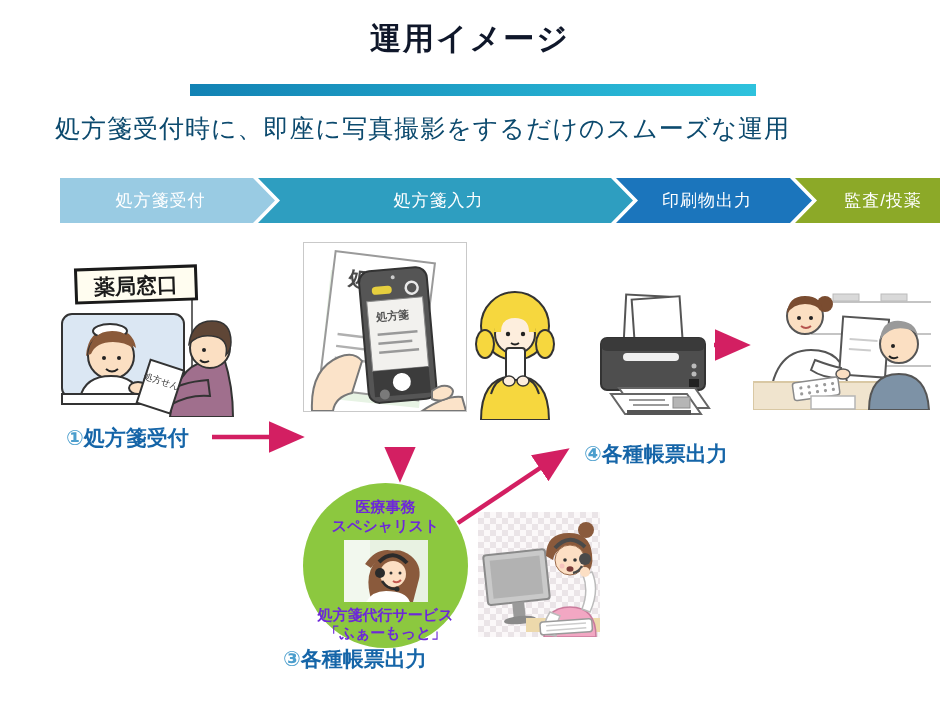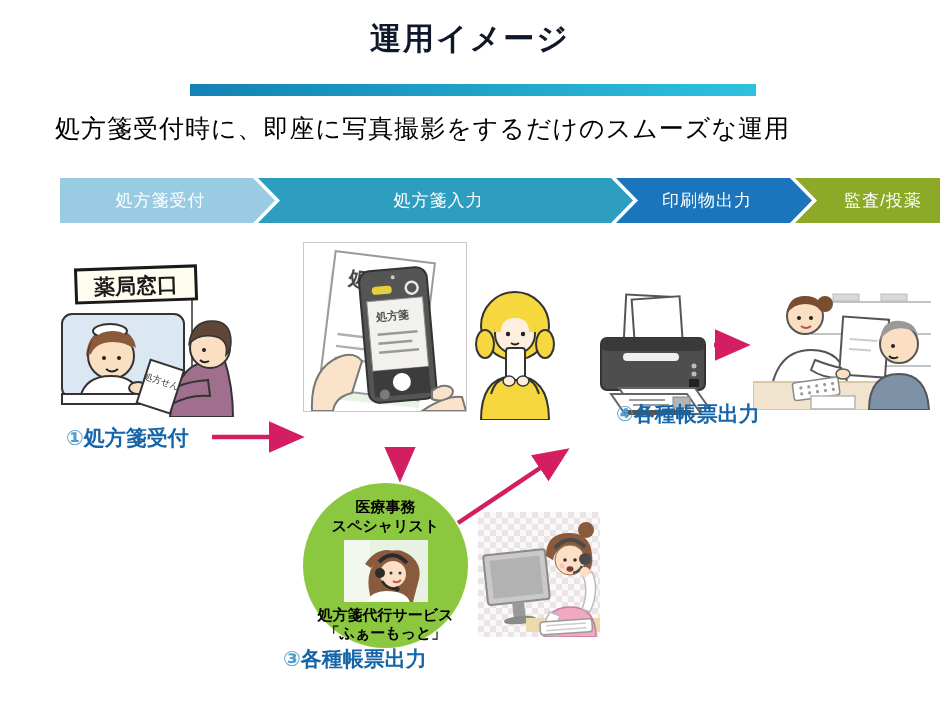--- a/index.html
+++ b/index.html
@@ -5,21 +5,21 @@
   * { margin:0; padding:0; box-sizing:border-box; }
   html,body { background:#fff; }
   body { font-family:"Liberation Sans","DejaVu Sans",sans-serif; }
   .canvas { position:relative; width:940px; height:705px; background:#fff; overflow:hidden; margin:0 auto; }
 
   .title { position:absolute; left:0; top:18px; width:940px; text-align:center;
            font-size:31px; font-weight:bold; color:#0f172a; letter-spacing:2px; }
   .title-bar { position:absolute; left:190px; top:84px; width:566px; height:12px;
                background:linear-gradient(90deg,#1282b4 0%,#1e9fc6 45%,#2ec2dd 100%); }
   .subtitle { position:absolute; left:55px; top:112px; width:860px;
-              font-size:25px; color:#000000; letter-spacing:1px; }
+              font-size:25px; color:#0c4a6e; letter-spacing:1px; }
 
   
   .flow { position:absolute; left:60px; top:178px; width:870px; height:45px; }
   .chev { position:absolute; top:0; height:45px; display:flex; align-items:center; justify-content:center;
           color:#fff; font-size:17px; letter-spacing:1px; }
   .chev span { padding-right:14px; }
   .chev1 { left:0;   width:215px; background:#99cbe3;
            clip-path:polygon(0 0, calc(100% - 22px) 0, 100% 50%, calc(100% - 22px) 100%, 0 100%); }
   .chev2 { left:198px; width:375px; background:#2e9ec0;
            clip-path:polygon(0 0, calc(100% - 22px) 0, 100% 50%, calc(100% - 22px) 100%, 0 100%, 22px 50%);justify-content:center; }
@@ -29,21 +29,21 @@
            clip-path:polygon(0 0, calc(100% - 22px) 0, 100% 50%, calc(100% - 22px) 100%, 0 100%, 22px 50%); }
 
   .illus { position:absolute; }
   .framed { border:1px solid #c9c9c9; background:#fff; }
 
   .step-label { position:absolute; font-size:21px; font-weight:bold; color:#1565a8; white-space:nowrap; }
   .step-label .num { color:#4b9ecd; }
 
   
   .service-circle { position:absolute; left:303px; top:483px; width:165px; height:165px;
-                    background:#8cc83f; border-radius:50%; text-align:center; color:#000000; }
+                    background:#8cc83f; border-radius:50%; text-align:center; color:#6d28d9; }
   .sc-top { padding-top:15px; font-size:15px; font-weight:bold; line-height:1.25; }
   .sc-photo { width:84px; height:62px; margin:4px auto 4px auto; overflow:hidden; background:#eef6ea; }
   .sc-bottom { font-size:15px; font-weight:bold; line-height:1.25; }
 
   .callcenter { position:absolute; left:478px; top:512px; width:122px; height:125px;
     background-color:#fbf8f9;
     background-image:
       linear-gradient(45deg,#eae4e7 25%,transparent 25%,transparent 75%,#eae4e7 75%),
       linear-gradient(45deg,#eae4e7 25%,transparent 25%,transparent 75%,#eae4e7 75%);
     background-size:12px 12px; background-position:0 0,6px 6px; }
@@ -221,21 +221,21 @@
       <circle cx="146" cy="62" r="19" fill="#fbdfc2" stroke="#555" stroke-width="2"></circle>
       <path d="M127 58 q2 -21 21 -19 q17 2 17 19 q0 -9 -11 -11 q-17 -4 -27 11 z" fill="#9a9a9a"></path>
       <circle cx="140" cy="64" r="2" fill="#222"></circle>
       <path d="M136 74 q4 4 9 1" stroke="#222" stroke-width="2" fill="none"></path>
     </svg>
   </div>
 
   <div class="step-label" style="left:66px; top:424px;">
     <span class="num">①</span><span>処方箋受付</span>
   </div>
-  <div class="step-label" style="left:584px; top:400px;margin-left:32px;">
+  <div class="step-label" style="left:584px; top:440px;">
     <span class="num">④</span><span>各種帳票出力</span>
   </div>
   <div class="step-label" style="left:283px; top:645px;">
     <span class="num">③</span><span>各種帳票出力</span>
   </div>
 
   <div class="service-circle">
     <div class="sc-top">
       <div>医療事務</div>
       <div>スペシャリスト</div>

